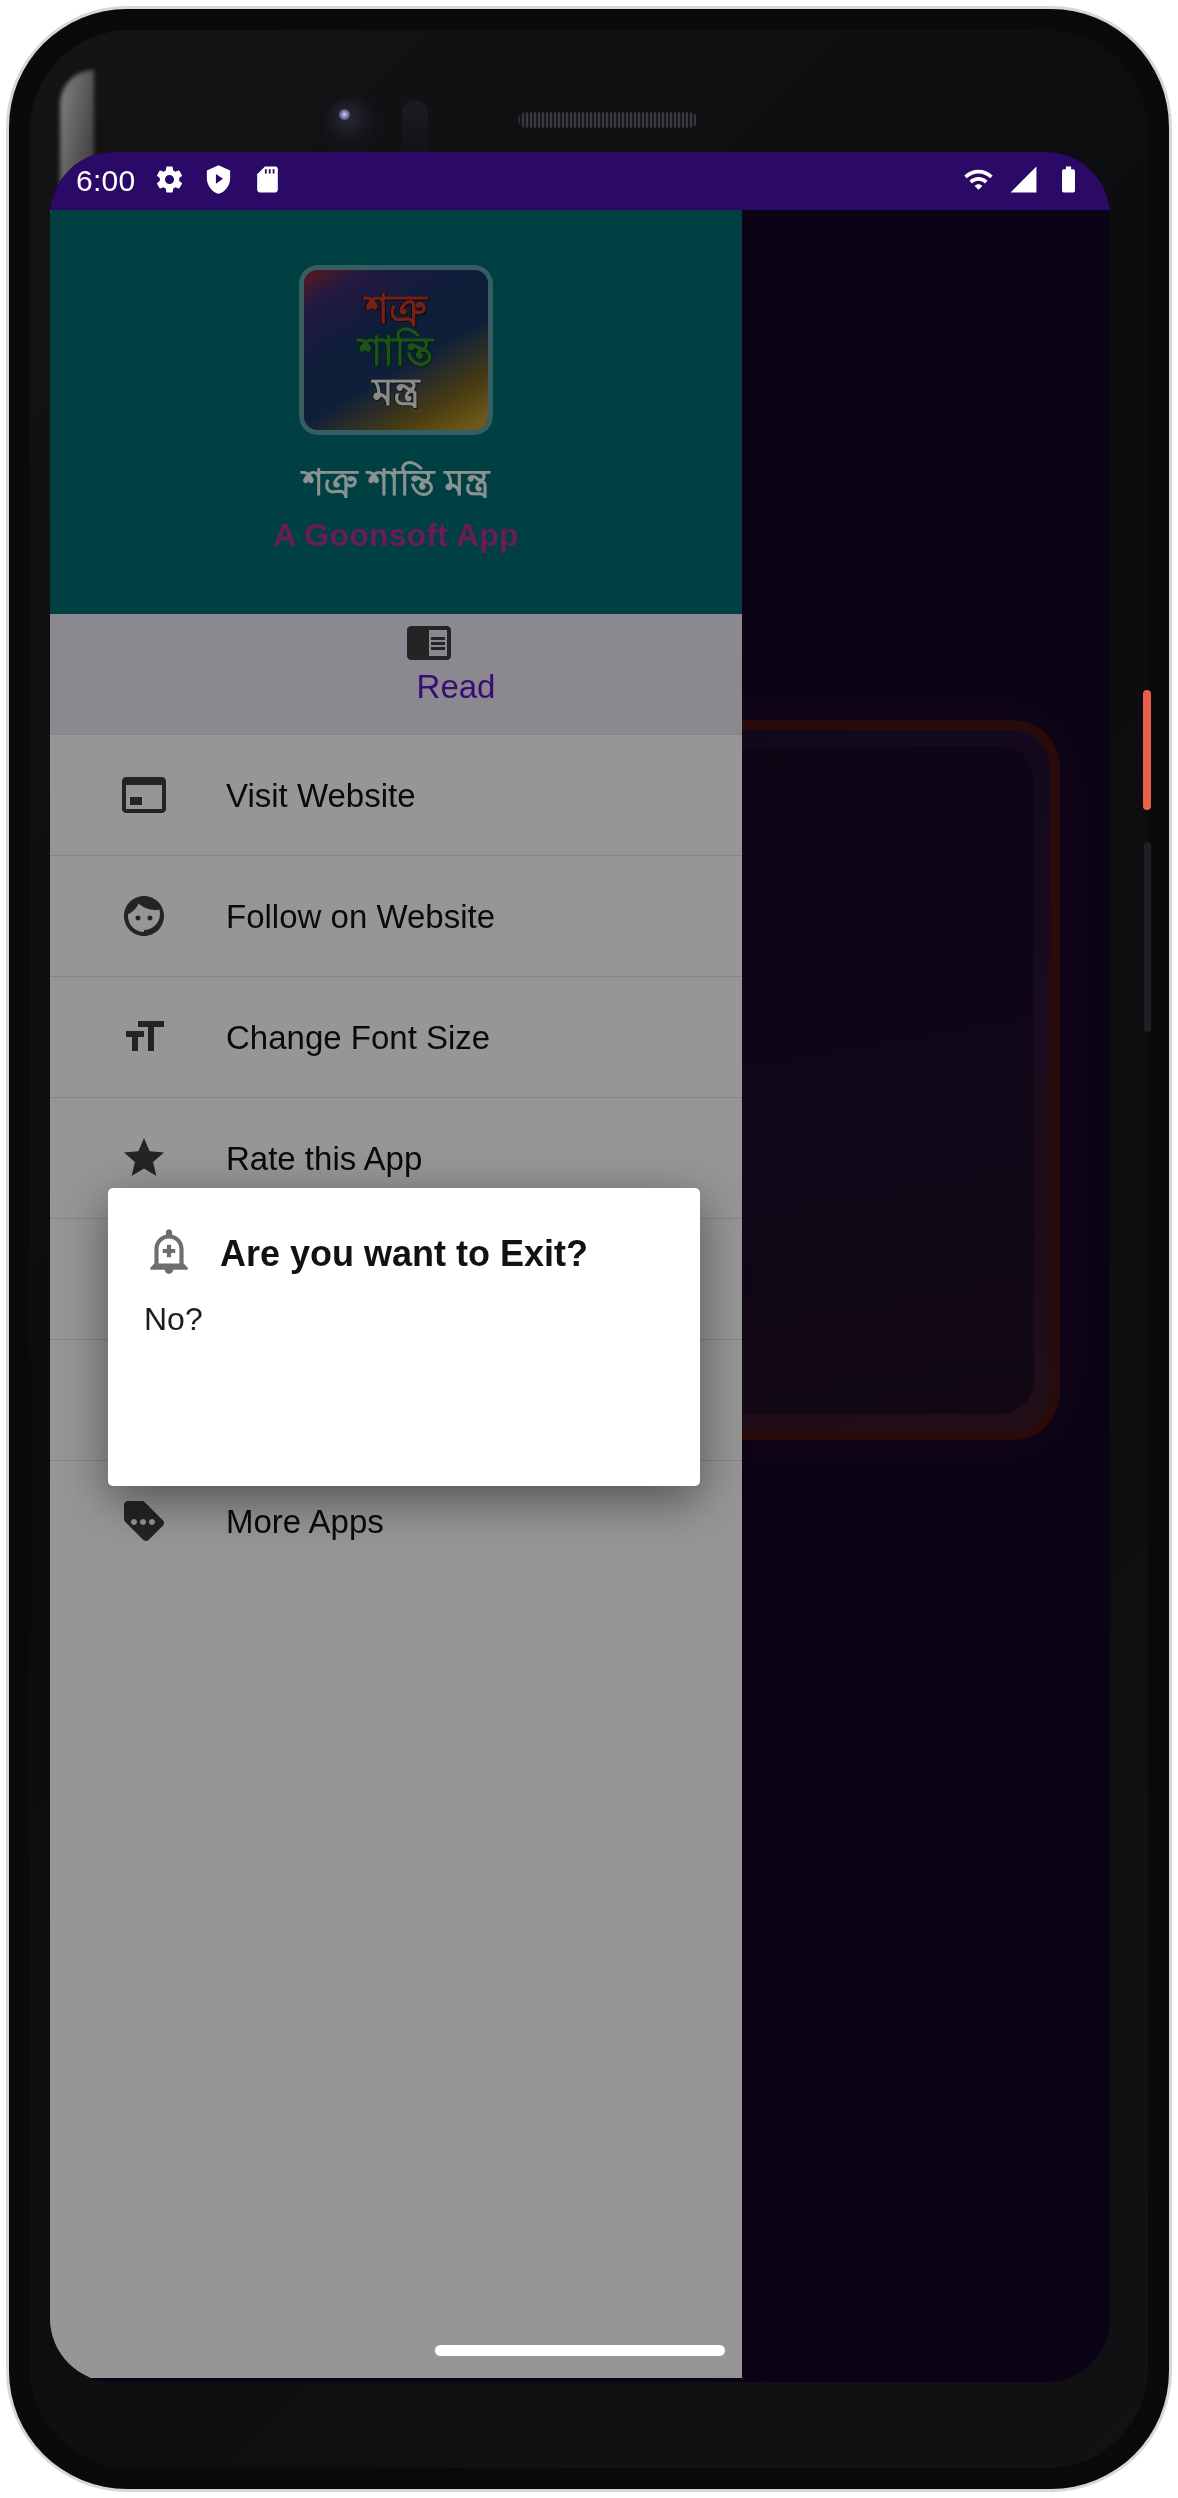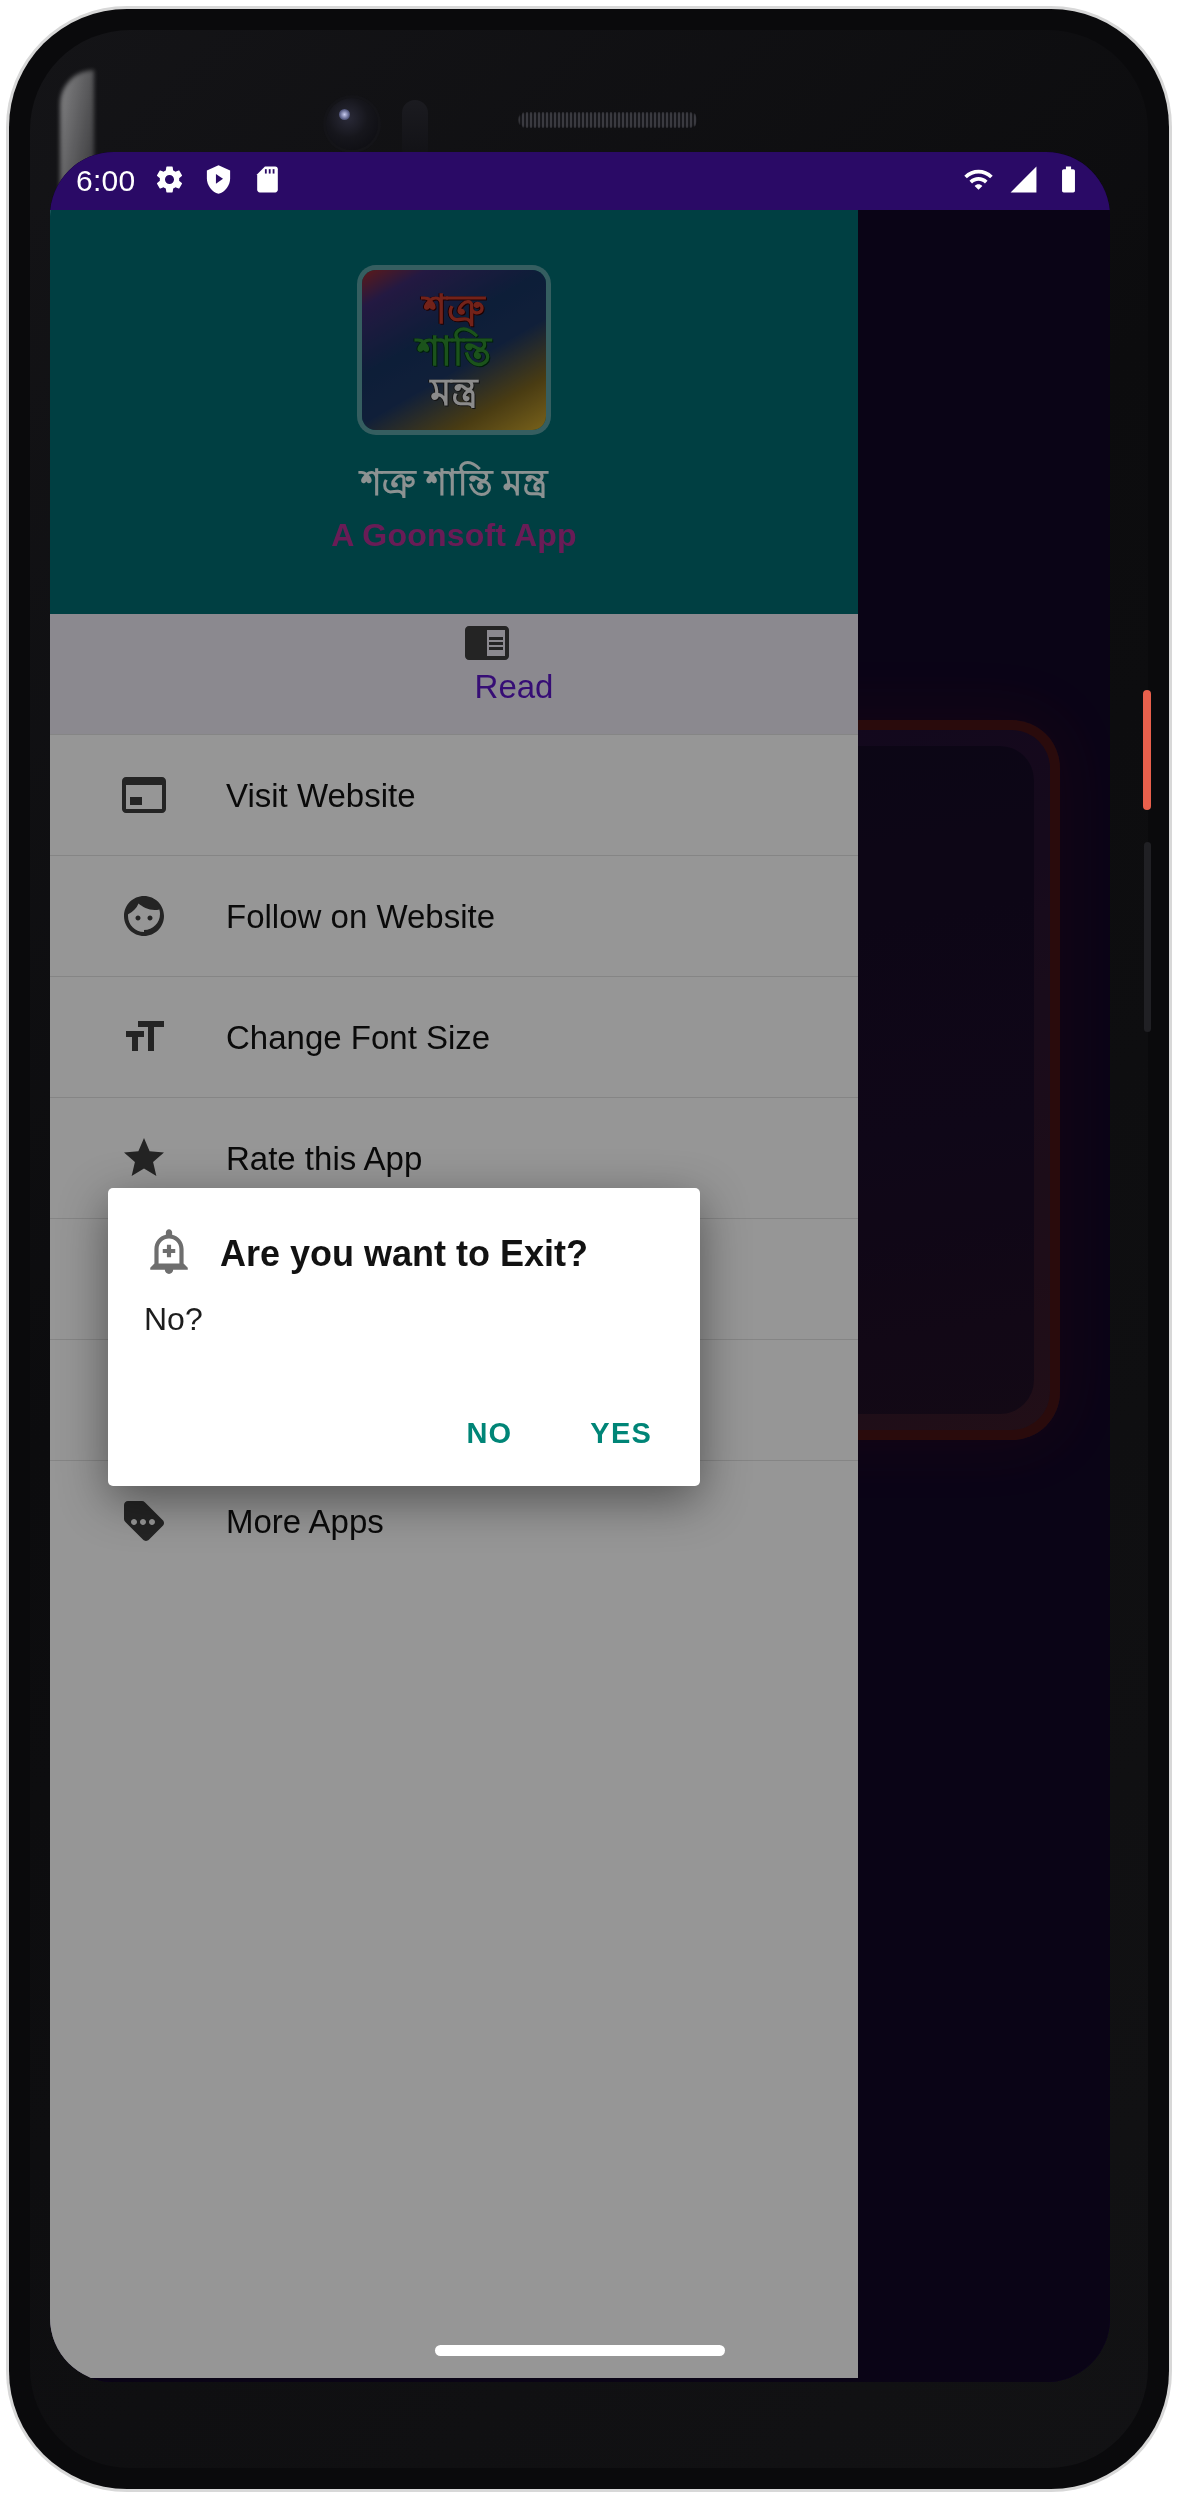--- a/index.html
+++ b/index.html
@@ -97,21 +97,21 @@
     background:linear-gradient(170deg,#140a24 0%,#1a0c28 60%,#200f24 100%);
   }
 
   
   #scrim{
     position:absolute;inset:0;background:rgba(0,0,0,.40);
   }
 
   
   #nav-drawer{
-    position:absolute;left:0;top:58px;width:808px;bottom:4px;
+    position:absolute;left:0;top:58px;width:692px;bottom:4px;
     background:#fafafa;
     overflow:hidden;
     text-align:right;
   }
   #drawer-header{
     position:relative;width:100%;height:404px;
     background:#00696e;
     display:flex;flex-direction:column;align-items:center;justify-content:center;
   }
   .brand-logo{
@@ -307,24 +307,20 @@
       <div id="exit-dialog">
         <div class="dlg-head">
           <span class="dlg-icon">
             <svg width="50" height="50" viewBox="0 0 24 24" fill="currentColor">
                 <path d="M10.01 21.01c0 1.1.89 1.99 1.99 1.99s1.99-.89 1.99-1.99h-3.98zM12 6c2.76 0 5 2.24 5 5v7H7v-7c0-2.76 2.24-5 5-5m0-4.5c-.83 0-1.5.67-1.5 1.5v1.17C7.36 4.85 5 7.65 5 11v7l-2 2v1h18v-1l-2-2v-7c0-3.35-2.36-6.15-5.5-6.83V3c0-.83-.67-1.5-1.5-1.5zM13 11h2v2h-2v2h-2v-2H9v-2h2V9h2v2z"></path>
               </svg>
           </span>
           <span class="dlg-title">Are you want to Exit?</span>
         </div>
         <div class="dlg-msg">No?</div>
-        <div class="dlg-actions">
-          <button class="dlg-btn">NO</button>
-          <button class="dlg-btn">YES</button>
-        </div>
       </div>
 
       <div id="status-bar">
         <div class="sb-left">
           <span class="sb-time">6:00</span>
           <span class="sb-ico">
             <svg width="31" height="31" viewBox="0 0 24 24" fill="#ffffff">
                 <path d="M19.43 12.98c.04-.32.07-.64.07-.98s-.03-.66-.07-.98l2.11-1.65c.19-.15.24-.42.12-.64l-2-3.46c-.12-.22-.39-.3-.61-.22l-2.49 1c-.52-.4-1.08-.73-1.69-.98l-.38-2.65C14.46 2.18 14.25 2 14 2h-4c-.25 0-.46.18-.49.42l-.38 2.65c-.61.25-1.17.59-1.69.98l-2.49-1c-.23-.09-.49 0-.61.22l-2 3.46c-.13.22-.07.49.12.64l2.11 1.65c-.04.32-.07.65-.07.98s.03.66.07.98l-2.11 1.65c-.19.15-.24.42-.12.64l2 3.46c.12.22.39.3.61.22l2.49-1c.52.4 1.08.73 1.69.98l.38 2.65c.03.24.24.42.49.42h4c.25 0 .46-.18.49-.42l.38-2.65c.61-.25 1.17-.59 1.69-.98l2.49 1c.23.09.49 0 .61-.22l2-3.46c.12-.22.07-.49-.12-.64l-2.11-1.65zM12 15.5c-1.93 0-3.5-1.57-3.5-3.5s1.57-3.5 3.5-3.5 3.5 1.57 3.5 3.5-1.57 3.5-3.5 3.5z"></path>
               </svg>
           </span>

